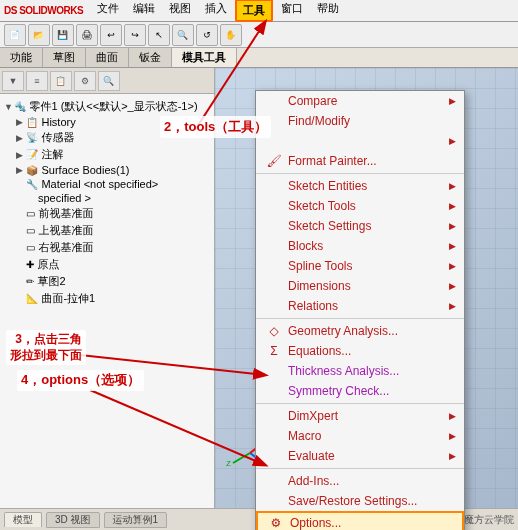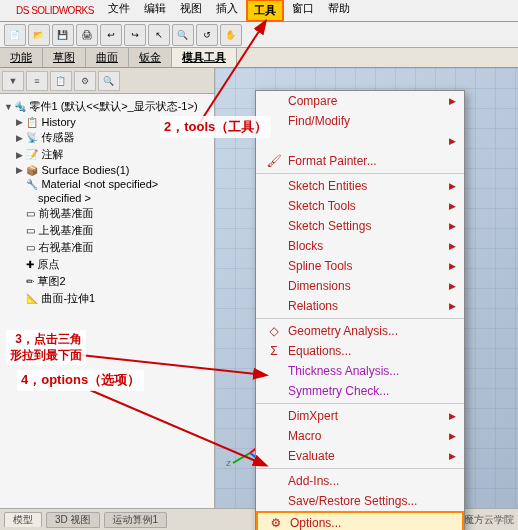--- a/index.html
+++ b/index.html
@@ -22,24 +22,23 @@
       height: 22px;
       padding: 0 4px;
     }
     .logo-area {
       display: flex;
       align-items: center;
       margin-right: 8px;
     }
     .sw-logo {
       font-size: 10px;
-      font-weight: normal;
+      font-weight: bold;
       color: #cc0000;
       letter-spacing: -0.5px;
-      margin-left: 12px;
     }
     .menu-items {
       display: flex;
       gap: 2px;
     }
     .menu-item {
       padding: 2px 6px;
       font-size: 11px;
       color: #000;
       cursor: pointer;
@@ -83,21 +82,20 @@
       height: 20px;
     }
     .feature-tab {
       padding: 2px 10px;
       font-size: 11px;
       border-right: 1px solid #aaa;
       cursor: pointer;
       display: flex;
       align-items: center;
       background: #d8d4cc;
-      text-decoration: underline;
     }
     .feature-tab.active {
       background: #f0ece4;
       font-weight: bold;
     }
 
     
     .main-area {
       display: flex;
       height: calc(530px - 22px - 26px - 20px - 22px);

